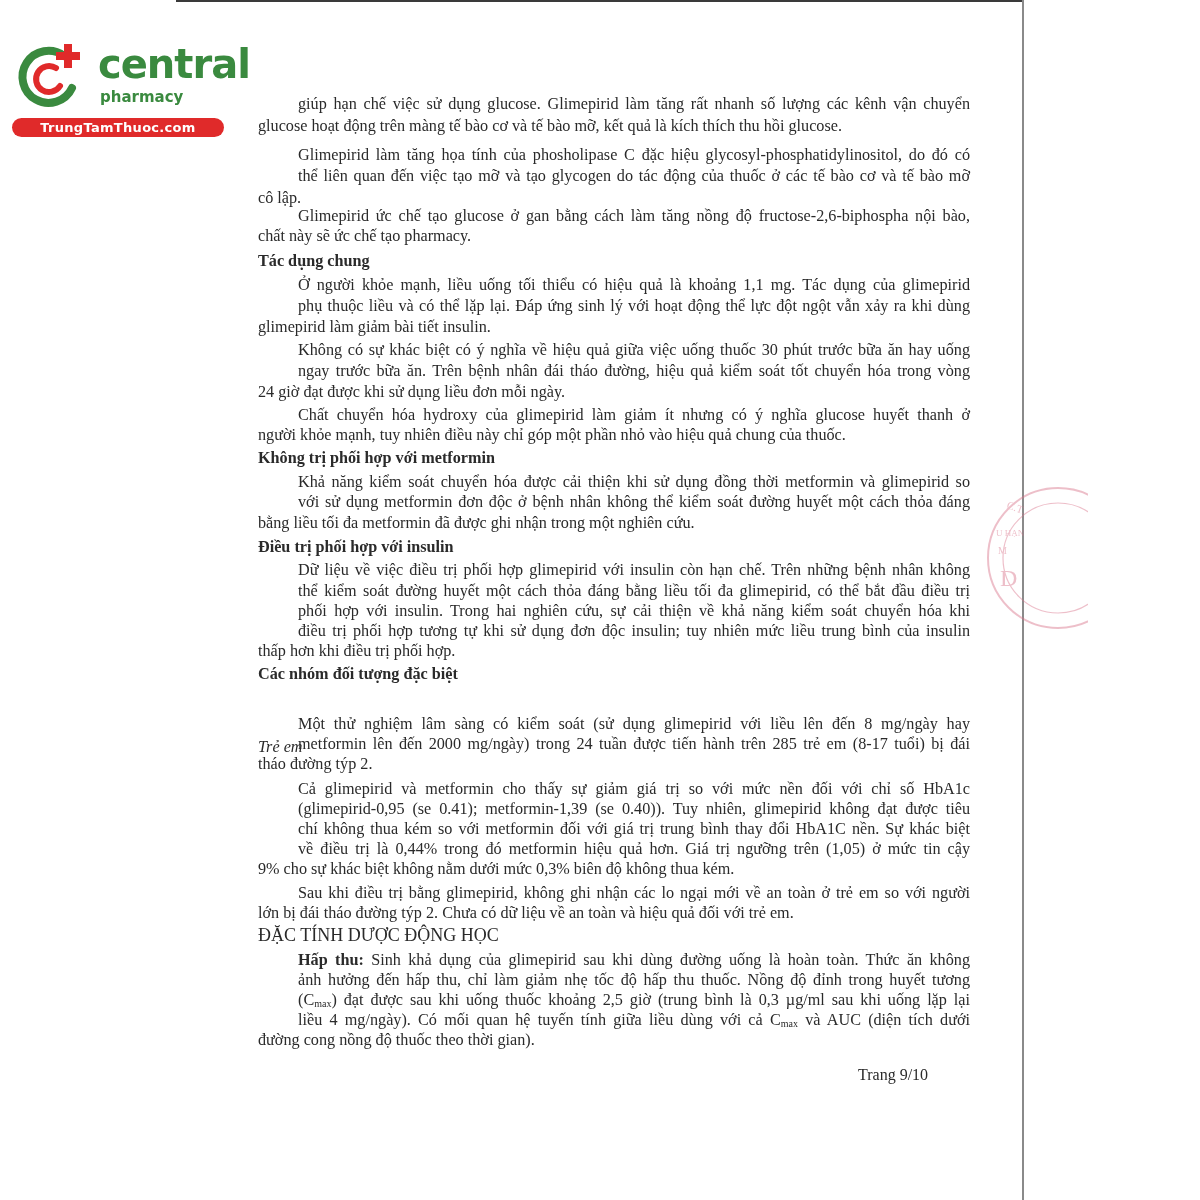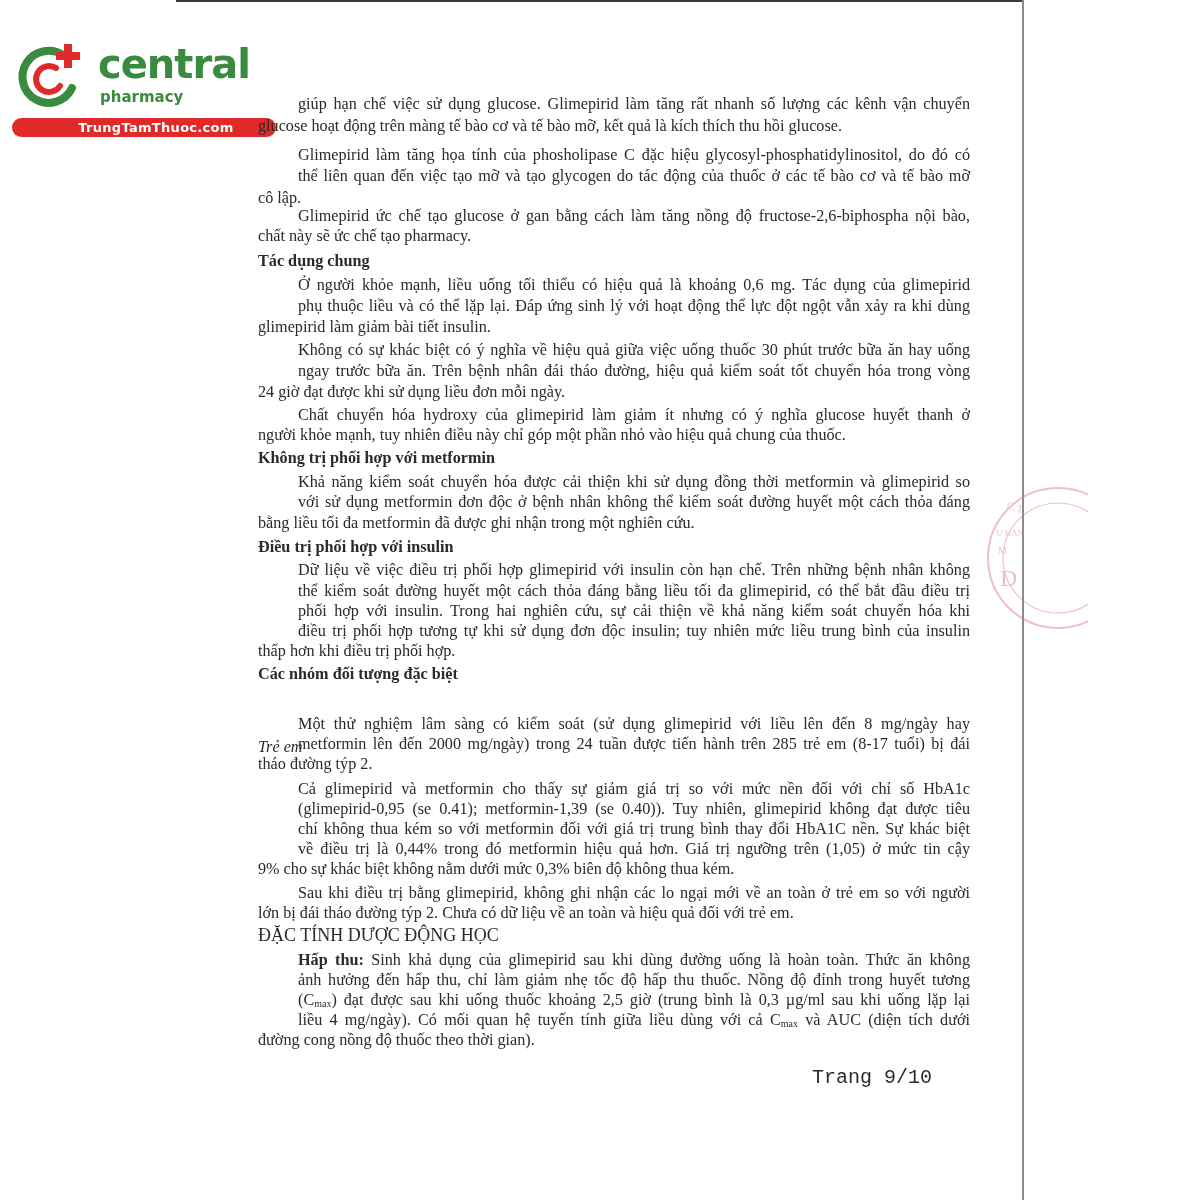--- a/index.html
+++ b/index.html
@@ -8,30 +8,30 @@
     font-family: "Liberation Serif", "DejaVu Serif", serif; color: #2a2a2a;
   }
   .page-top-border { position: absolute; left: 176px; top: 0; width: 848px; height: 2px; background: #3a3a3a; }
   .page-right-border { position: absolute; left: 1022px; top: 0; width: 2px; height: 1200px; background: #8a8a8a; }
 
   
   .logo { position: absolute; left: 10px; top: 38px; width: 205px; height: 100px; }
   .logo-mark { position: absolute; left: 4px; top: 4px; width: 70px; height: 70px; }
   .logo-word { position: absolute; left: 88px; top: 6px; font-family: "DejaVu Sans", sans-serif; font-size: 40px; font-weight: bold; color: #3a8a3f; letter-spacing: -1px; line-height: 1; text-align: right; }
   .logo-sub { position: absolute; left: 90px; top: 52px; font-family: "DejaVu Sans", sans-serif; font-size: 15px; font-weight: bold; color: #3a8a3f; line-height: 1; }
-  .logo-pill { position: absolute; left: 2px; top: 80px; width: 240px; height: 19px; border-radius: 10px; background: #e02a2a; color: #fff; font-family: "DejaVu Sans", sans-serif; font-weight: bold; font-size: 13px; text-align: center; line-height: 19px; letter-spacing: 0.3px; padding-left: 24px; }
+  .logo-pill { position: absolute; left: 2px; top: 80px; width: 212px; height: 19px; border-radius: 10px; background: #e02a2a; color: #fff; font-family: "DejaVu Sans", sans-serif; font-weight: bold; font-size: 13px; text-align: center; line-height: 19px; letter-spacing: 0.3px; }
 
   
   .ln { position: absolute; left: 258px; width: 672px; font-size: 16.2px; line-height: 20px; white-space: nowrap; }
   .j { text-align: justify; text-align-last: justify; margin-left: 40px; }
   .h { font-weight: bold; }
   .it { font-style: italic; margin-top: 48px; }
   .big { font-size: 18px; font-weight: normal; }
   sub { font-size: 10px; vertical-align: -2px; }
-  .footer { position: absolute; left: 812px; top: 1066px; font-size: 20px; font-family: Liberation Mono, monospace; }
+  .footer { position: absolute; left: 858px; top: 1066px; font-size: 16px; }
 
   
   .stamp { position: absolute; left: 968px; top: 478px; width: 120px; height: 160px; opacity: 0.45; }
 </style>
 </head>
 <body>
 
 <div class="page-top-border"></div>
 <div class="page-right-border"></div>
 
@@ -49,21 +49,21 @@
 
 <div class="ln j" style="top:94px">giúp hạn chế việc sử dụng glucose. Glimepirid làm tăng rất nhanh số lượng các kênh vận chuyển</div>
 <div class="ln" style="top:116px">glucose hoạt động trên màng tế bào cơ và tế bào mỡ, kết quả là kích thích thu hồi glucose.</div>
 <div class="ln j" style="top:145px">Glimepirid làm tăng họa tính của phosholipase C đặc hiệu glycosyl-phosphatidylinositol, do đó có</div>
 <div class="ln j" style="top:166px">thể liên quan đến việc tạo mỡ và tạo glycogen do tác động của thuốc ở các tế bào cơ và tế bào mỡ</div>
 <div class="ln" style="top:188px">cô lập.</div>
 <div class="ln j" style="top:206px">Glimepirid ức chế tạo glucose ở gan bằng cách làm tăng nồng độ fructose-2,6-biphospha nội bào,</div>
 <div class="ln" style="top:226px">chất này sẽ ức chế tạo pharmacy.</div>
 
 <div class="ln h" style="top:251px">Tác dụng chung</div>
-<div class="ln j" style="top:275px">Ở người khỏe mạnh, liều uống tối thiểu có hiệu quả là khoảng 0,6 mg. Tác dụng của glimepirid</div>
+<div class="ln j" style="top:275px">Ở người khỏe mạnh, liều uống tối thiểu có hiệu quả là khoảng 1,1 mg. Tác dụng của glimepirid</div>
 <div class="ln j" style="top:296px">phụ thuộc liều và có thể lặp lại. Đáp ứng sinh lý với hoạt động thể lực đột ngột vẫn xảy ra khi dùng</div>
 <div class="ln" style="top:317px">glimepirid làm giảm bài tiết insulin.</div>
 <div class="ln j" style="top:340px">Không có sự khác biệt có ý nghĩa về hiệu quả giữa việc uống thuốc 30 phút trước bữa ăn hay uống</div>
 <div class="ln j" style="top:361px">ngay trước bữa ăn. Trên bệnh nhân đái tháo đường, hiệu quả kiểm soát tốt chuyển hóa trong vòng</div>
 <div class="ln" style="top:382px">24 giờ đạt được khi sử dụng liều đơn mỗi ngày.</div>
 <div class="ln j" style="top:405px">Chất chuyển hóa hydroxy của glimepirid làm giảm ít nhưng có ý nghĩa glucose huyết thanh ở</div>
 <div class="ln" style="top:425px">người khỏe mạnh, tuy nhiên điều này chỉ góp một phần nhỏ vào hiệu quả chung của thuốc.</div>
 
 <div class="ln h" style="top:448px">Không trị phối hợp với metformin</div>
 <div class="ln j" style="top:472px">Khả năng kiểm soát chuyển hóa được cải thiện khi sử dụng đồng thời metformin và glimepirid so</div>

